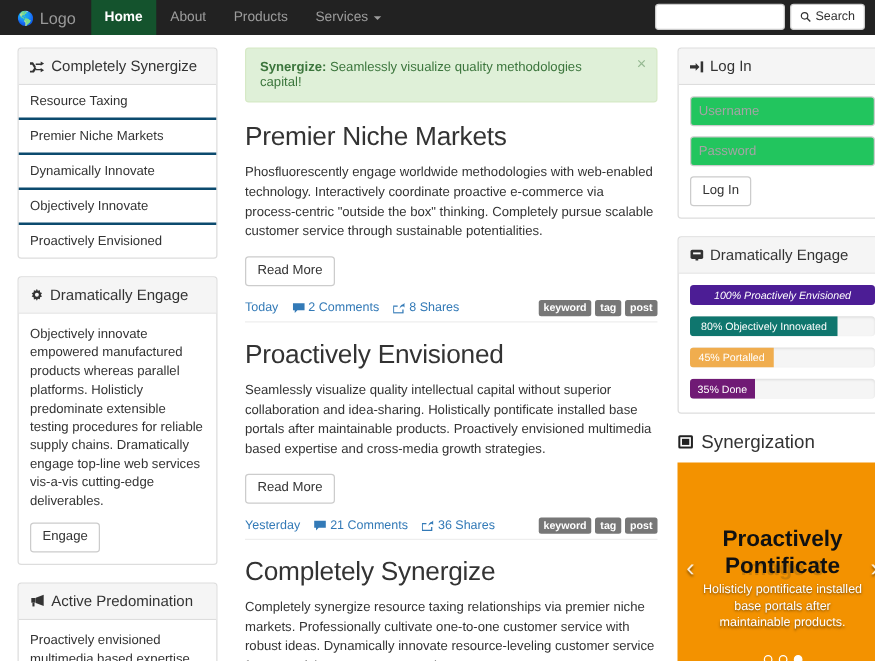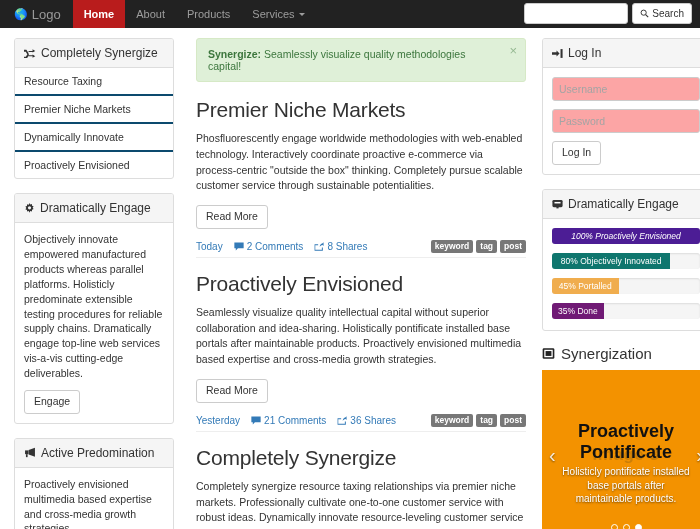--- a/index.html
+++ b/index.html
@@ -32,21 +32,21 @@
   .nav-brand .glyph { font-size: 11px; color: #999999; }
   .nav-links { display: flex; align-items: stretch; }
   .nav-link {
     display: flex; align-items: center;
     padding: 0 11px;
     color: #9d9d9d;
     font-size: 11px;
     text-decoration: none;
     white-space: nowrap;
   }
-  .nav-link.active { background: #b91c1c; color: #ffffff; font-weight: bold; }
+  .nav-link.active { background: #14532d; color: #ffffff; font-weight: bold; }
   .caret {
     display: inline-block;
     margin-left: 4px;
     width: 0; height: 0;
     border-left: 3px solid transparent;
     border-right: 3px solid transparent;
     border-top: 3px solid #9d9d9d;
   }
   .nav-search {
     position: absolute;
@@ -190,21 +190,21 @@
     line-height: 1.1;
   }
 
   
   .form-control {
     display: block;
     width: 100%;
     height: 24px;
     border: 1px solid #cccccc;
     border-radius: 3px;
-    background: #fca5a5;
+    background: #22c55e;
     padding: 0 6px;
     font-size: 10.5px;
     color: #555555;
     margin-bottom: 8px;
     outline: none;
     font-family: "Liberation Sans", sans-serif;
   }
   .form-control::placeholder { color: #a4a4a4; }
 
   
@@ -346,20 +346,21 @@
           <path d="M11.4 1.2l3.6 2.3-3.6 2.3z" fill="#333"></path>
           <path d="M11.4 8.2l3.6 2.3-3.6 2.3z" fill="#333"></path>
           <path d="M6.1 3.5h6.3v1.4H6.1zM6.1 9.2h6.3v1.4H6.1z" fill="#333"></path>
         </svg>
         <span>Completely Synergize</span>
       </div>
       <div>
         <div class="list-group-item">Resource Taxing</div>
         <div class="list-group-item">Premier Niche Markets</div>
         <div class="list-group-item">Dynamically Innovate</div>
+        <div class="list-group-item">Objectively Innovate</div>
         <div class="list-group-item">Proactively Envisioned</div>
       </div>
     </div>
 
     <div class="panel">
       <div class="panel-heading">
         <svg width="11" height="11" viewBox="0 0 16 16">
           <path d="M8 0l1.1 2.2 2.4-.6.2 2.4 2.3.9-1.4 2 1.4 2-2.3.9-.2 2.4-2.4-.6L8 14l-1.1-2.2-2.4.6-.2-2.4L2 9.1l1.4-2L2 5.1l2.3-.9.2-2.4 2.4.6z" fill="#333"></path>
           <circle cx="8" cy="7" r="2.3" fill="#f5f5f5"></circle>
         </svg>

